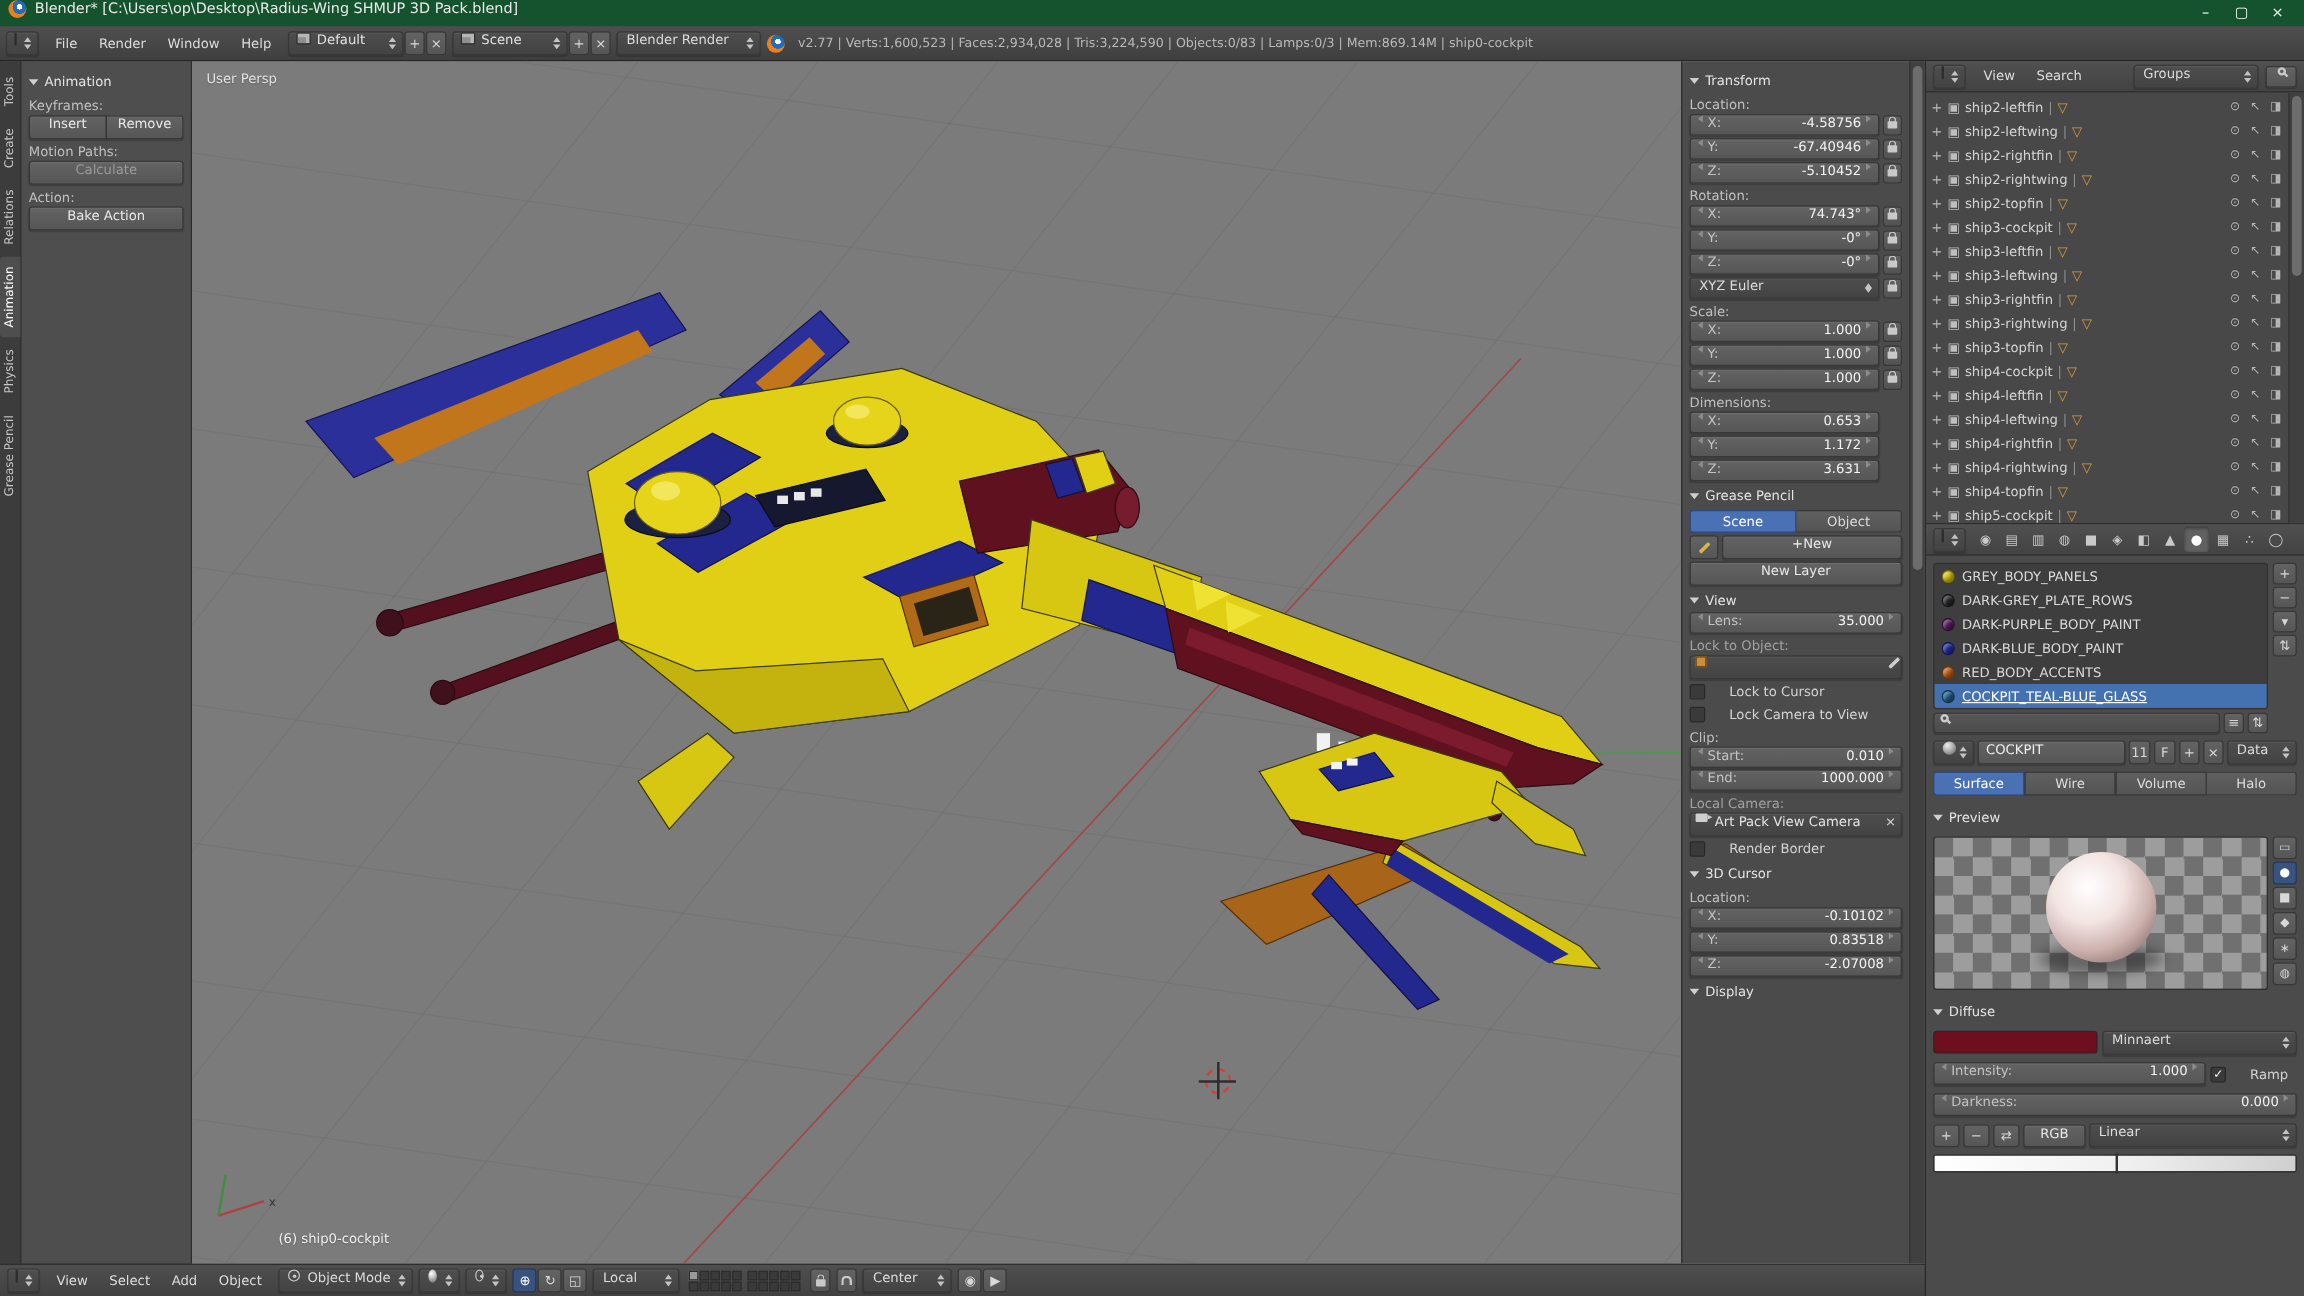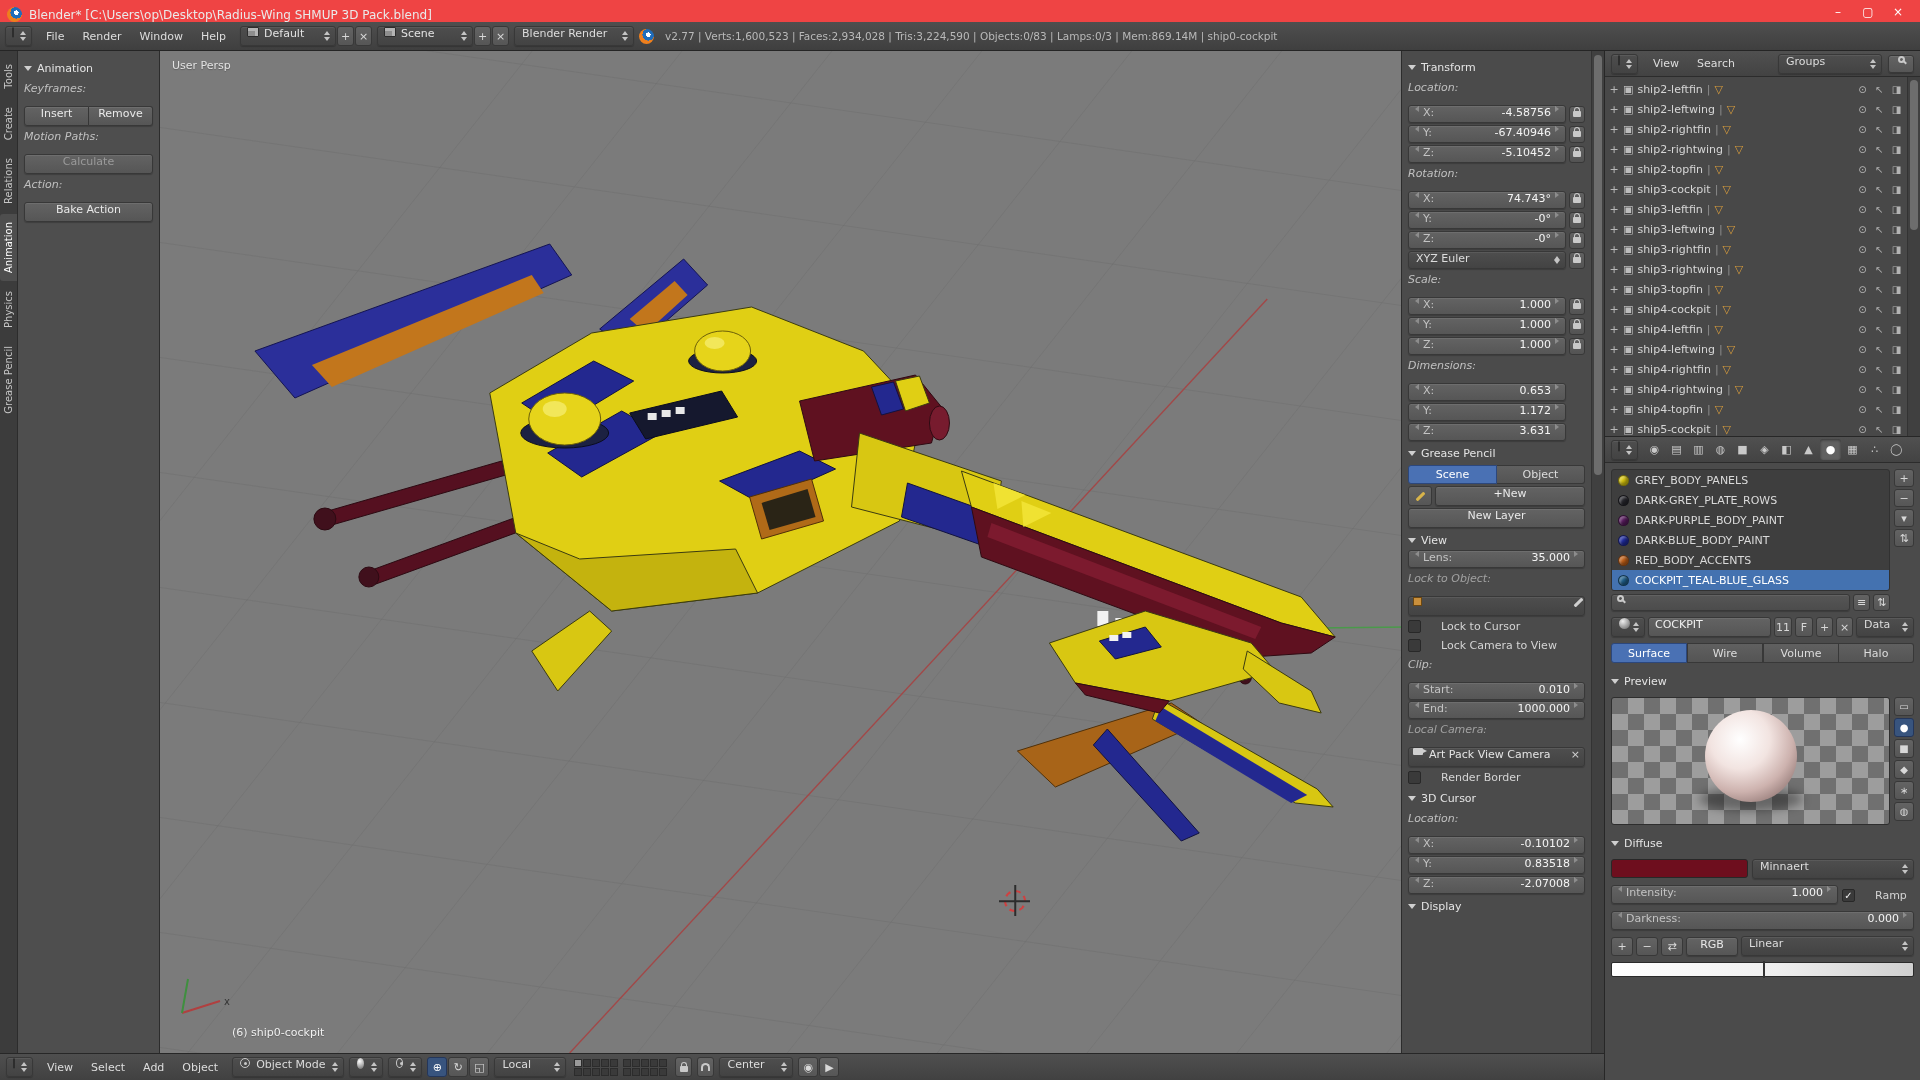--- a/index.html
+++ b/index.html
@@ -4,21 +4,21 @@
 <style>
   * { box-sizing: border-box; margin: 0; padding: 0; }
   html,body { width:1920px; height:1080px; overflow:hidden; }
   body {
     font-family:"DejaVu Sans", sans-serif; font-size:11px; color:#d8d8d8;
     background:#4b4b4b; -webkit-font-smoothing:antialiased;
   }
   .flex { flex:1; }
 
   
-  .titlebar { height:22px; background:#ef4444; display:flex; align-items:flex-end; gap:7px; padding:0 7px; color:#eaeaea; font-size:12px; }
+  .titlebar { height:22px; background:#14532d; display:flex; align-items:flex-start; gap:7px; padding:0 7px; color:#eaeaea; font-size:12px; }
   .blender-logo { width:15px; height:15px; border-radius:50%; flex:0 0 auto;
     background:radial-gradient(circle at 62% 38%, #ffffff 0 17%, #1f6dbb 18% 44%, #ee7f1d 45%); }
   .win-controls { margin-left:auto; display:flex; }
   .win-btn { width:30px; height:20px; display:flex; align-items:center; justify-content:center; color:#fff; font-size:12px; }
 
   
   .widget, .btn, .dropdown, .num-field, .picker {
     background:linear-gradient(#636363,#565656); border:1px solid #383838; border-radius:3px;
     height:20px; display:flex; align-items:flex-start; box-shadow:inset 0 1px 0 rgba(255,255,255,.07), 0 1px 1px rgba(0,0,0,.2);
   }
@@ -33,21 +33,21 @@
   .num-field::after  { content:''; border-top:3.5px solid transparent; border-bottom:3.5px solid transparent; border-left:4px solid rgba(255,255,255,.28); }
   .nlab { color:#c3c3c3; }
   .nval { margin-left:auto; color:#f4f4f4; }
   .mini-btn { width:17px; height:20px; background:linear-gradient(#636363,#565656); border:1px solid #383838; border-radius:3px; display:flex; align-items:center; justify-content:center; color:#d8d8d8; }
   .ic-plus::after { content:'+'; } .ic-x::after { content:'×'; }
   .checkbox { width:13px; height:13px; flex:0 0 auto; background:#3a3a3a; border:1px solid #282828; border-radius:2px; display:flex; align-items:center; justify-content:center; color:#f0f0f0; font-size:10px; }
   .checkbox.checked::after { content:'✓'; }
   .check-row { display:flex; align-items:center; gap:20px; height:18px; margin:1px 0; color:#d4d4d4; }
   .tri { width:0; height:0; border-left:4px solid transparent; border-right:4px solid transparent; border-top:5px solid #cfcfcf; display:inline-block; }
   .panel-h { display:flex; align-items:center; gap:5px; height:19px; color:#e4e4e4; margin-top:3px; }
-  .flabel { color:#c0c0c0; margin:4px 0 11px;font-style:italic; }
+  .flabel { color:#c0c0c0; margin:4px 0 1px; }
   .flabel.dim { color:#a2a2a2; }
 
   
   .edt-ico { width:13px; height:11px; background:#909090; border:1px solid #2d2d2d; border-radius:2px; box-shadow:inset 0 2px 0 #b9b9b9; }
   .sphere-ico { width:11px; height:11px; border-radius:50%; background:radial-gradient(circle at 35% 30%, #fff, #9c9c9c 65%, #5f5f5f); }
   .pivot-ico { width:10px; height:10px; border:1.5px solid #c9c9c9; border-radius:50%; position:relative; }
   .pivot-ico::after { content:''; position:absolute; left:2.5px; top:2.5px; width:3px; height:3px; background:#c9c9c9; border-radius:50%; }
   .cube-ico { width:9px; height:9px; background:#c98f3c; border:1px solid #6b4712; }
   .cam-ico { width:10px; height:7px; background:#cfcfcf; border-radius:1px; position:relative; }
   .cam-ico::after { content:''; position:absolute; right:-4px; top:1px; border-left:4px solid #cfcfcf; border-top:2.5px solid transparent; border-bottom:2.5px solid transparent; }
@@ -147,21 +147,21 @@
   .srch-field { width:26px; height:18px; justify-content:center; }
 
   
   .props { flex:1; background:#4b4b4b; display:flex; flex-direction:column; min-height:0; }
   .ptab { width:21px; height:21px; display:flex; align-items:center; justify-content:center; color:#c9c9c9; border-radius:3px; font-size:11px; }
   .ptab.on { background:#616161; box-shadow:inset 0 1px 3px rgba(0,0,0,.45); color:#fff; }
   .props-body { flex:1; padding:6px; display:flex; flex-direction:column; gap:6px; min-height:0; }
   .slots-wrap { display:flex; gap:4px; }
   .slots-list { flex:1; background:#3e3e3e; border:1px solid #313131; border-radius:3px; overflow:hidden; }
   .slot-row { display:flex; align-items:center; gap:6px; height:20px; padding:0 6px; color:#dadada; }
-  .slot-row.on { background:#4472b0; color:#fff; }
+  .slot-row.on { background:#4472b0; color:#fff;text-decoration:underline; }
   .slot-dot { width:11px; height: 11px; border-radius:50%; border:1px solid rgba(0,0,0,.45); box-shadow:inset -2px -2px 3px rgba(0,0,0,.4), inset 2px 2px 2px rgba(255,255,255,.3); flex:0 0 auto; }
   .slot-tools { width:20px; display:flex; flex-direction:column; gap:2px; }
   .slot-tools .mini-btn { width:20px; height:18px; }
   .list-filter { display:flex; gap:3px; }
   .list-filter .widget { flex:1; height:17px; padding:0 5px; background:linear-gradient(#565656,#4c4c4c); }
   .list-filter .mini-btn { height:17px; }
   .name-row { display:flex; gap:3px; align-items:center; }
   .browse { width:34px; gap:3px; justify-content:center; }
   .name-field { flex:1; padding:0 6px; gap:5px; color:#f0f0f0; }
   .count-badge, .fake-user { padding:0 5px; min-width:18px; }

